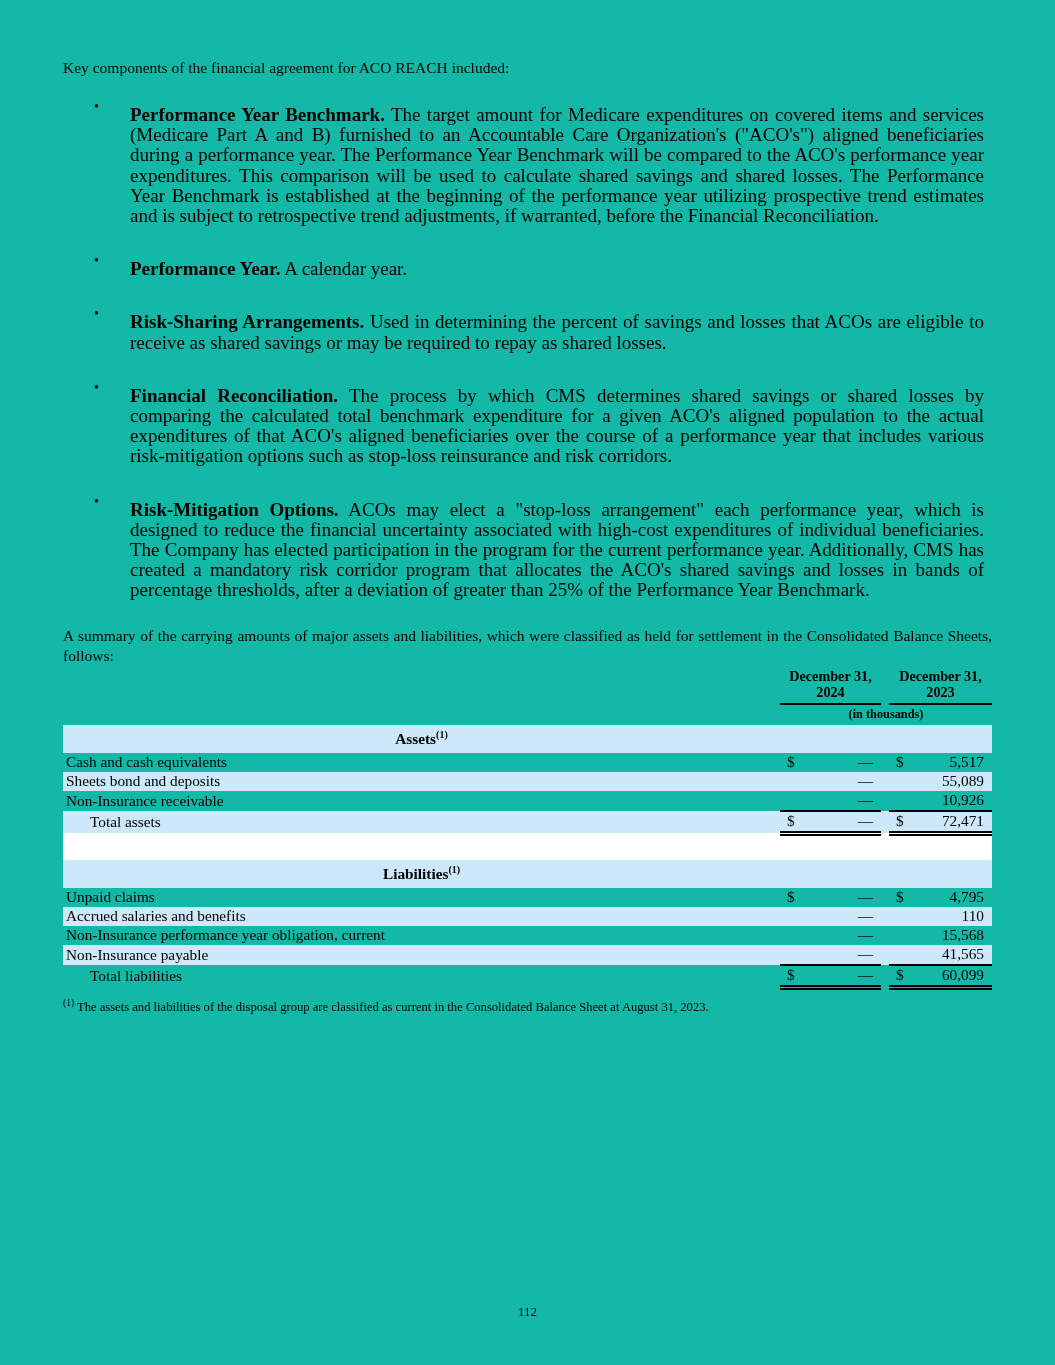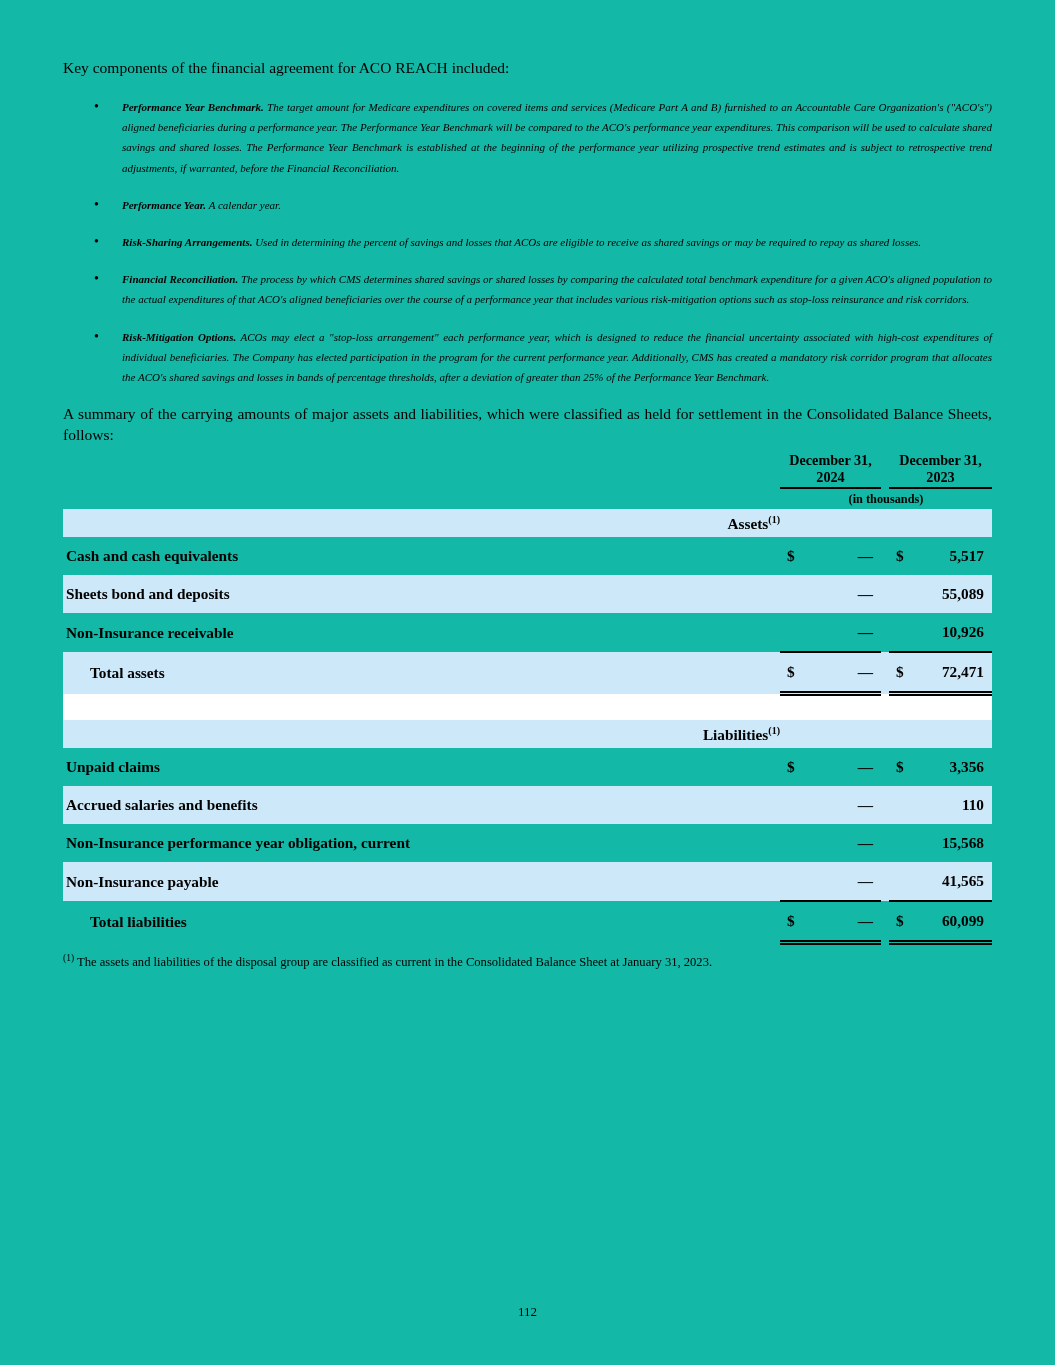--- a/index.html
+++ b/index.html
@@ -19,34 +19,33 @@
     font-size:15.5px; line-height:20px;
     margin:0 0 19px 0;
   }
   .bullet-item { display:flex; margin:0 0 17px 0; }
   .bullet-marker {
     flex:none; width:59px; box-sizing:border-box;
     padding-left:31px;
     font-size:14px; line-height:20.2px;
   }
   .bullet-text {
-    flex:1; margin:0;
-    font-size:11px; line-height:20.2px;
+    flex:1; margin:8px;
+    font-size:19px; line-height:20.2px;
     text-align:justify;
-    font-style:italic;
   }
   .bullet-title { font-weight:bold; }
   .summary {
     font-size:15.5px; line-height:20.5px;
     margin:16px 0 0 0; text-align:justify;
   }
 
   
   table.fin-table {
-    width:929px; margin-top:7px;
+    width:929px; margin-top:1px;
     border-collapse:collapse; table-layout:fixed;
   }
   .fin-table td {
     padding:0; vertical-align:middle;
     font-size:15.3px;
   }
   col.c-label { width:717px; }
   col.c-num1  { width:101px; }
   col.c-gap   { width:8px;  }
   col.c-num2  { width:103px; }
@@ -54,23 +53,23 @@
   td.hdr {
     font-weight:bold; font-size:14.2px; line-height:16.5px;
     text-align:center; padding:0 9px 2px 9px;
     border-bottom:2px solid #000;
   }
   td.units {
     font-weight:bold; font-size:12.3px;
     text-align:center; height:20px;
   }
   tr.blue td { background:#cde8f8; }
-  td.sec { text-align:right; font-weight:bold; height:28px; }
+  td.sec { text-align:center; font-weight:bold; height:28px; }
   td.sec sup { font-size:10px; }
-  tr.data td { height:38px;font-weight:bold; }
+  tr.data td { height:19px; }
   td.lbl { padding-left:3px; }
   td.lbl.indent { padding-left:27px; }
   .cg {
     display:flex; justify-content:space-between; align-items:center;
     padding:0 8px 0 7px;
   }
   .cg .d { text-align:left; }
   .cg .v { text-align:right; }
   td.rb   { border-bottom:2px solid #000; }
   td.rdbl { border-bottom:5px double #000; }
@@ -237,21 +236,21 @@
       <td>
             <div class="cg">
               <span class="d">$</span>
               <span class="v">—</span>
             </div>
           </td>
       <td></td>
       <td>
             <div class="cg">
               <span class="d">$</span>
-              <span class="v">3,356</span>
+              <span class="v">4,795</span>
             </div>
           </td>
     </tr>
 
     <tr class="data blue">
       <td class="lbl">Accrued salaries and benefits</td>
       <td>
             <div class="cg">
               <span class="d"></span>
               <span class="v">—</span>
@@ -313,17 +312,17 @@
             <div class="cg">
               <span class="d">$</span>
               <span class="v">60,099</span>
             </div>
           </td>
     </tr>
 
   </tbody>
     </table>
 
-  <p class="footnote"><sup>(1)</sup> <span>The assets and liabilities of the disposal group are classified as current in the Consolidated Balance Sheet at January 31, 2023.</span></p>
+  <p class="footnote"><sup>(1)</sup> <span>The assets and liabilities of the disposal group are classified as current in the Consolidated Balance Sheet at August 31, 2023.</span></p>
 
   <div class="page-number">112</div>
 
 </div>
 
 </body></html>

